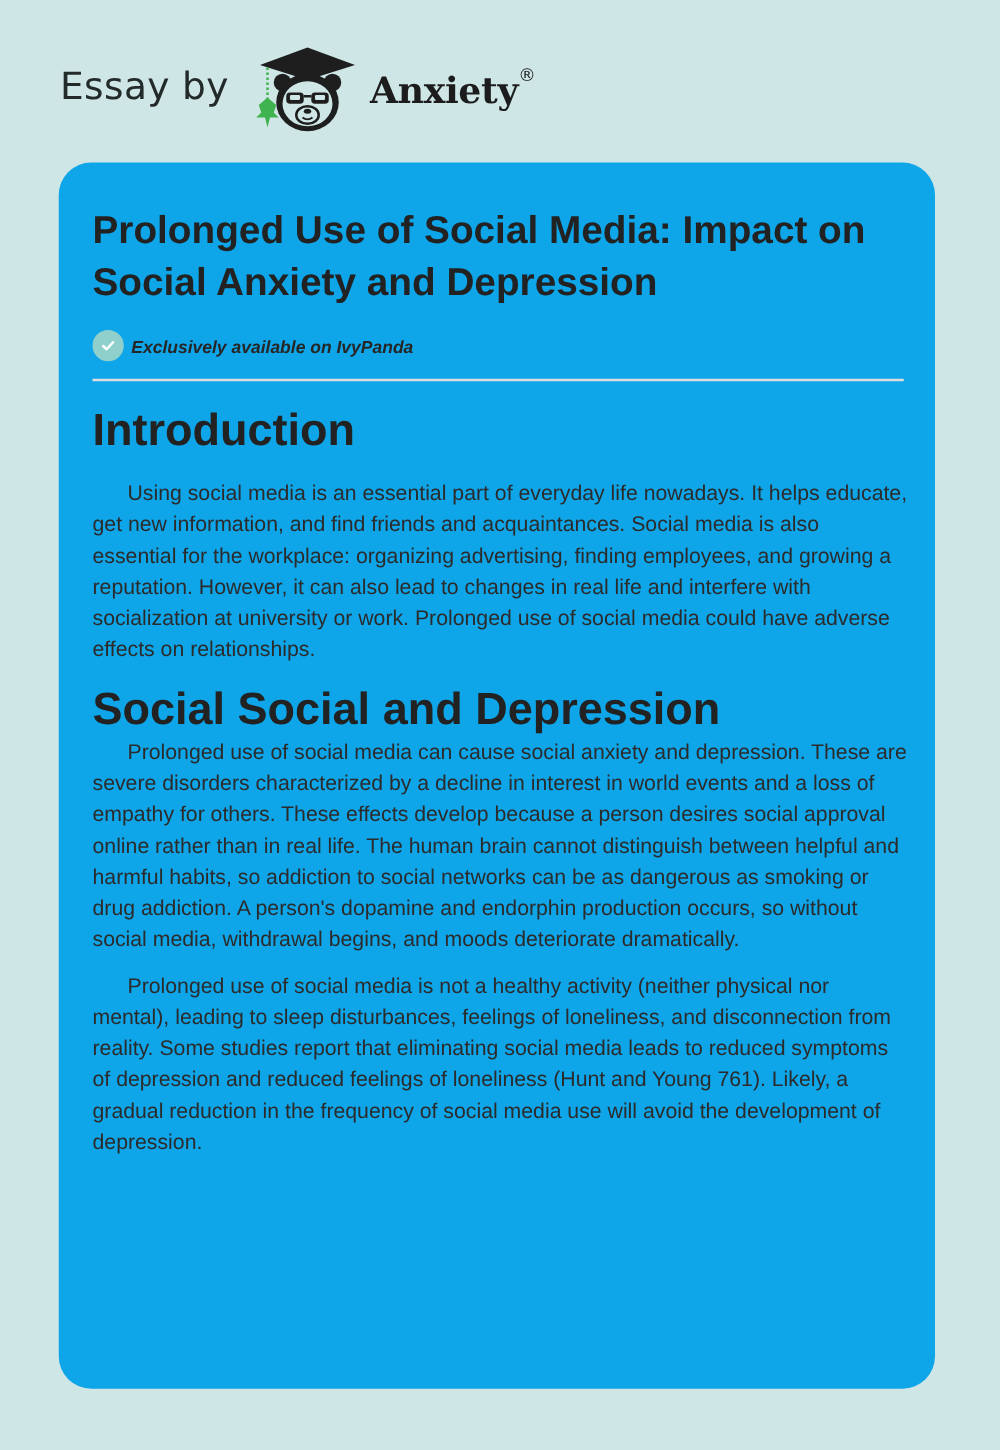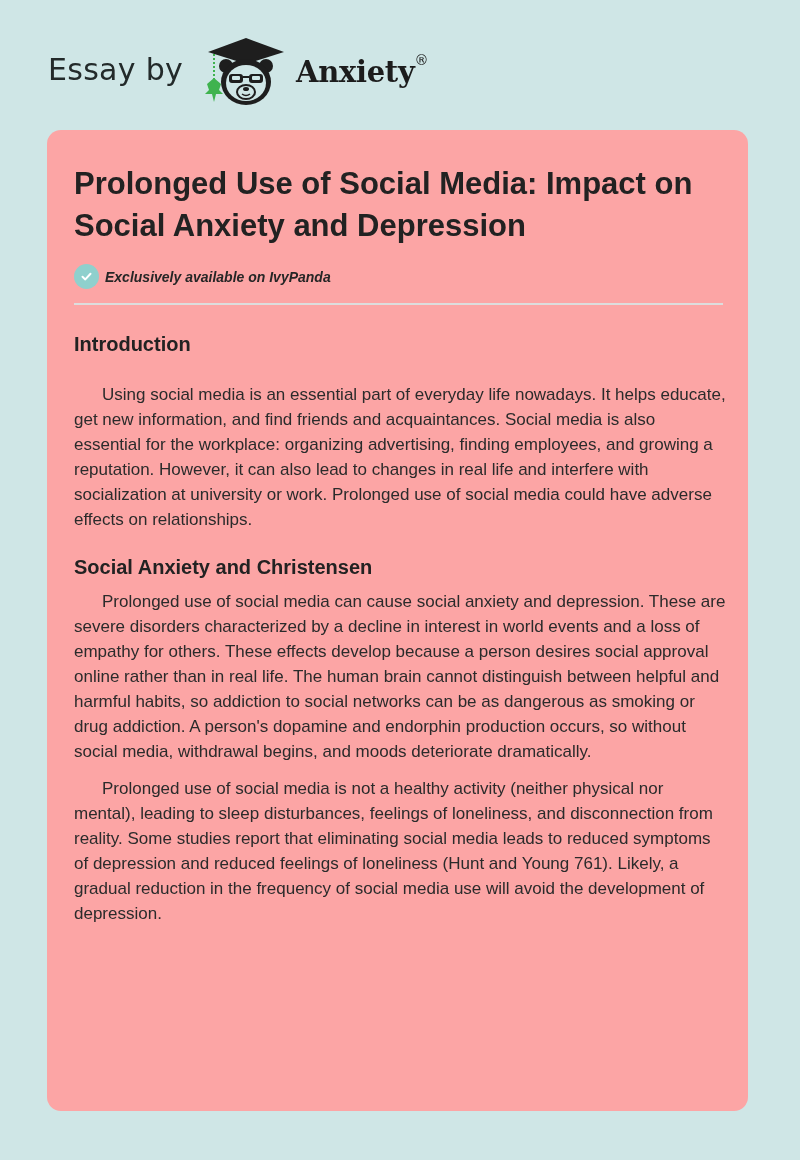--- a/index.html
+++ b/index.html
@@ -54,22 +54,22 @@
       font-weight: normal;
       position: relative;
       top: -6px;
     }
     .card {
       position: absolute;
       left: 47px;
       top: 130px;
       width: 701px;
       height: 981px;
-      background: #fca5a5;
-      border-radius: 14px;
+      background: #0ea5e9;
+      border-radius: 26px;
       overflow: hidden;
     }
     .title {
       position: absolute;
       left: 27px;
       top: 33px;
       width: 660px;
       margin: 0;
       font-size: 31px;
       line-height: 42px;
@@ -108,21 +108,21 @@
       background: #dddddd;
     }
     .content {
       position: absolute;
       left: 27px;
       top: 192px;
       width: 652px;
     }
     .section-heading {
       margin: 0;
-      font-size: 20px;
+      font-size: 36px;
       font-weight: bold;
       color: #222222;
       line-height: 44px;
     }
     .paragraph {
       margin: 0;
       font-size: 17px;
       line-height: 25px;
       color: #2b2b2b;
       text-indent: 28px;
@@ -180,18 +180,18 @@
     </span>
     <span class="badge-label">Exclusively available on IvyPanda</span>
   </div>
 
   <div class="divider"></div>
 
   <div class="content">
     <h2 class="section-heading h-intro">Introduction</h2>
     <p class="paragraph p-intro">Using social media is an essential part of everyday life nowadays. It helps educate, get new information, and find friends and acquaintances. Social media is also essential for the workplace: organizing advertising, finding employees, and growing a reputation. However, it can also lead to changes in real life and interfere with socialization at university or work. Prolonged use of social media could have adverse effects on relationships.</p>
 
-    <h2 class="section-heading h-social">Social Anxiety and Christensen</h2>
+    <h2 class="section-heading h-social">Social Social and Depression</h2>
     <p class="paragraph p-social-1">Prolonged use of social media can cause social anxiety and depression. These are severe disorders characterized by a decline in interest in world events and a loss of empathy for others. These effects develop because a person desires social approval online rather than in real life. The human brain cannot distinguish between helpful and harmful habits, so addiction to social networks can be as dangerous as smoking or drug addiction. A person's dopamine and endorphin production occurs, so without social media, withdrawal begins, and moods deteriorate dramatically.</p>
     <p class="paragraph p-social-2">Prolonged use of social media is not a healthy activity (neither physical nor mental), leading to sleep disturbances, feelings of loneliness, and disconnection from reality. Some studies report that eliminating social media leads to reduced symptoms of depression and reduced feelings of loneliness (Hunt and Young 761). Likely, a gradual reduction in the frequency of social media use will avoid the development of depression.</p>
 
   </div>
 </div>
 
 </body></html>

